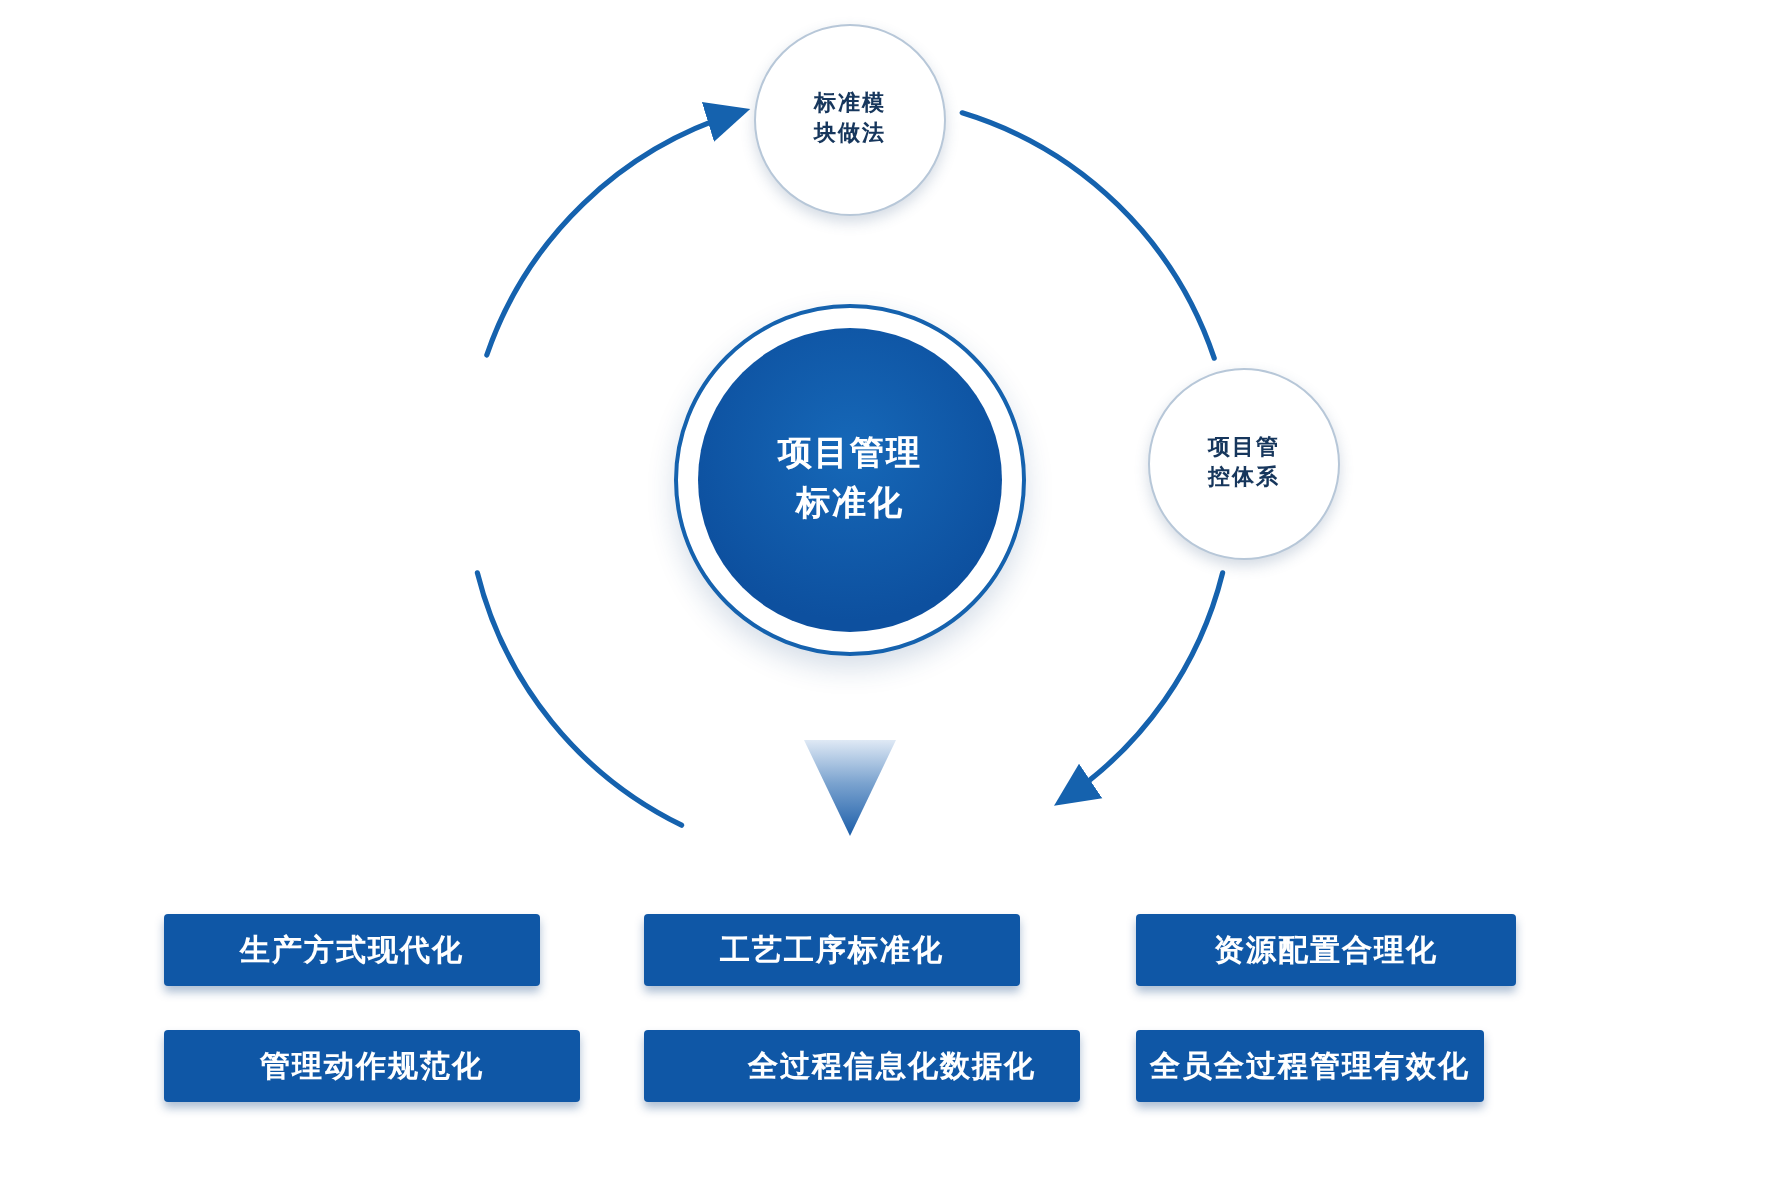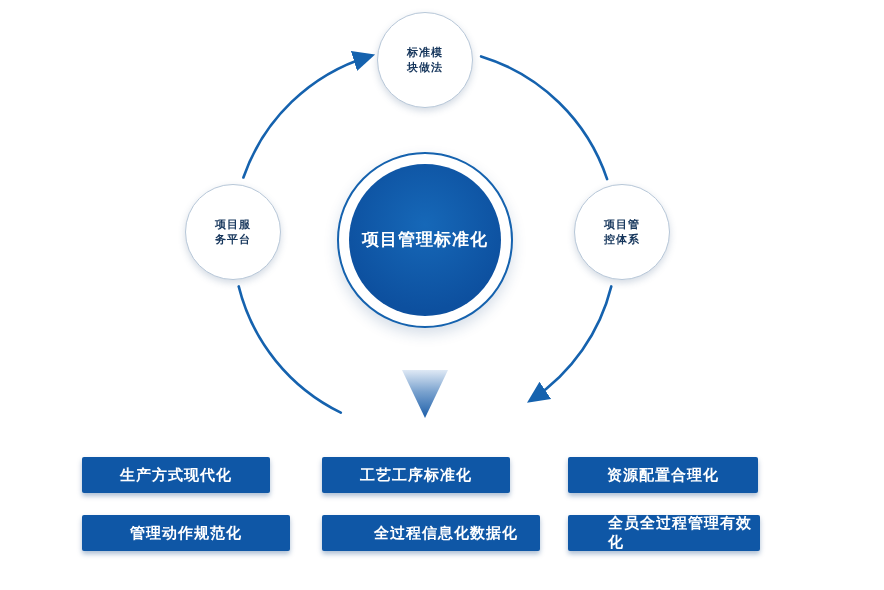--- a/index.html
+++ b/index.html
@@ -7,21 +7,21 @@
   .stage svg.arcs{position:absolute;left:0;top:0;pointer-events:none;}
   .arc{fill:none;stroke:var(--arc,#1562ae);stroke-width:2.6;stroke-linecap:round;}
   .ah-fill{fill:var(--arc,#1562ae);}
 
   
   .center-ring{position:absolute;left:337px;top:152px;width:176px;height:176px;border-radius:50%;
     border:2px solid var(--arc,#1562ae);box-sizing:border-box;background:#fff;
     box-shadow:0 6px 14px rgba(30,70,130,.18);}
   .center-core{position:absolute;left:10px;top:10px;right:10px;bottom:10px;border-radius:50%;
     background:radial-gradient(circle at 50% 40%, #1668b8 0%, var(--center-fill,#0d509f) 72%);
-    display:flex;flex-direction:row;align-items:center;justify-content:center;}
+    display:flex;flex-direction:column;align-items:center;justify-content:center;}
   .center-core .ln{display:block;color:#fff;font-weight:bold;font-size:17px;line-height:1.45;letter-spacing:1px;}
 
   
   .sat{position:absolute;width:96px;height:96px;border-radius:50%;background:#fff;box-sizing:border-box;
     border:1px solid var(--satellite-border,#b7c7d8);
     box-shadow:0 3px 7px rgba(60,90,130,.22);
     display:flex;flex-direction:column;align-items:center;justify-content:center;}
   .sat .ln{display:block;color:var(--satellite-text,#16365c);font-weight:bold;font-size:11px;line-height:1.4;letter-spacing:1px;}
   .sat-top{left:377px;top:12px;}
   .sat-left{left:185px;top:184px;}
@@ -29,21 +29,21 @@
 
   
   .btn{position:absolute;height:36px;display:flex;align-items:center;justify-content:center;
     background:var(--primary,#0f57a6);color:#fff;font-weight:bold;font-size:15px;letter-spacing:1px;
     box-shadow:0 3px 5px rgba(20,70,130,.35);border-radius:2px;font-family:Liberation Serif, serif;}
   .b1{left:82px; top:457px;width:188px;}
   .b2{left:322px;top:457px;width:188px;}
   .b3{left:568px;top:457px;width:190px;}
   .b4{left:82px; top:515px;width:208px;}
   .b5{left:322px;top:515px;width:188px;padding-left:30px;}
-  .b6{left:568px;top:515px;width:152px;padding-left:40px;}
+  .b6{left:568px;top:515px;width:174px;}
 </style>
 </head>
 <body>
 
 <div class="stage">
 
   <svg class="arcs" width="884" height="590" viewBox="0 0 884 590">
     <defs>
       <marker id="ah" markerWidth="9" markerHeight="9" refX="6" refY="4.5" orient="auto">
         <path d="M0,0.5 L8.5,4.5 L0,8.5 Z" class="ah-fill"></path>
@@ -65,24 +65,20 @@
     <div class="center-core">
       <span class="ln">项目管理</span>
       <span class="ln">标准化</span>
     </div>
   </div>
 
   <div class="sat sat-top">
     <span class="ln">标准模</span>
     <span class="ln">块做法</span>
   </div>
-  <div class="sat sat-left">
-    <span class="ln">项目服</span>
-    <span class="ln">务平台</span>
-  </div>
   <div class="sat sat-right">
     <span class="ln">项目管</span>
     <span class="ln">控体系</span>
   </div>
 
   <div class="btn b1">
     <span>生产方式现代化</span>
   </div>
   <div class="btn b2">
     <span>工艺工序标准化</span>

